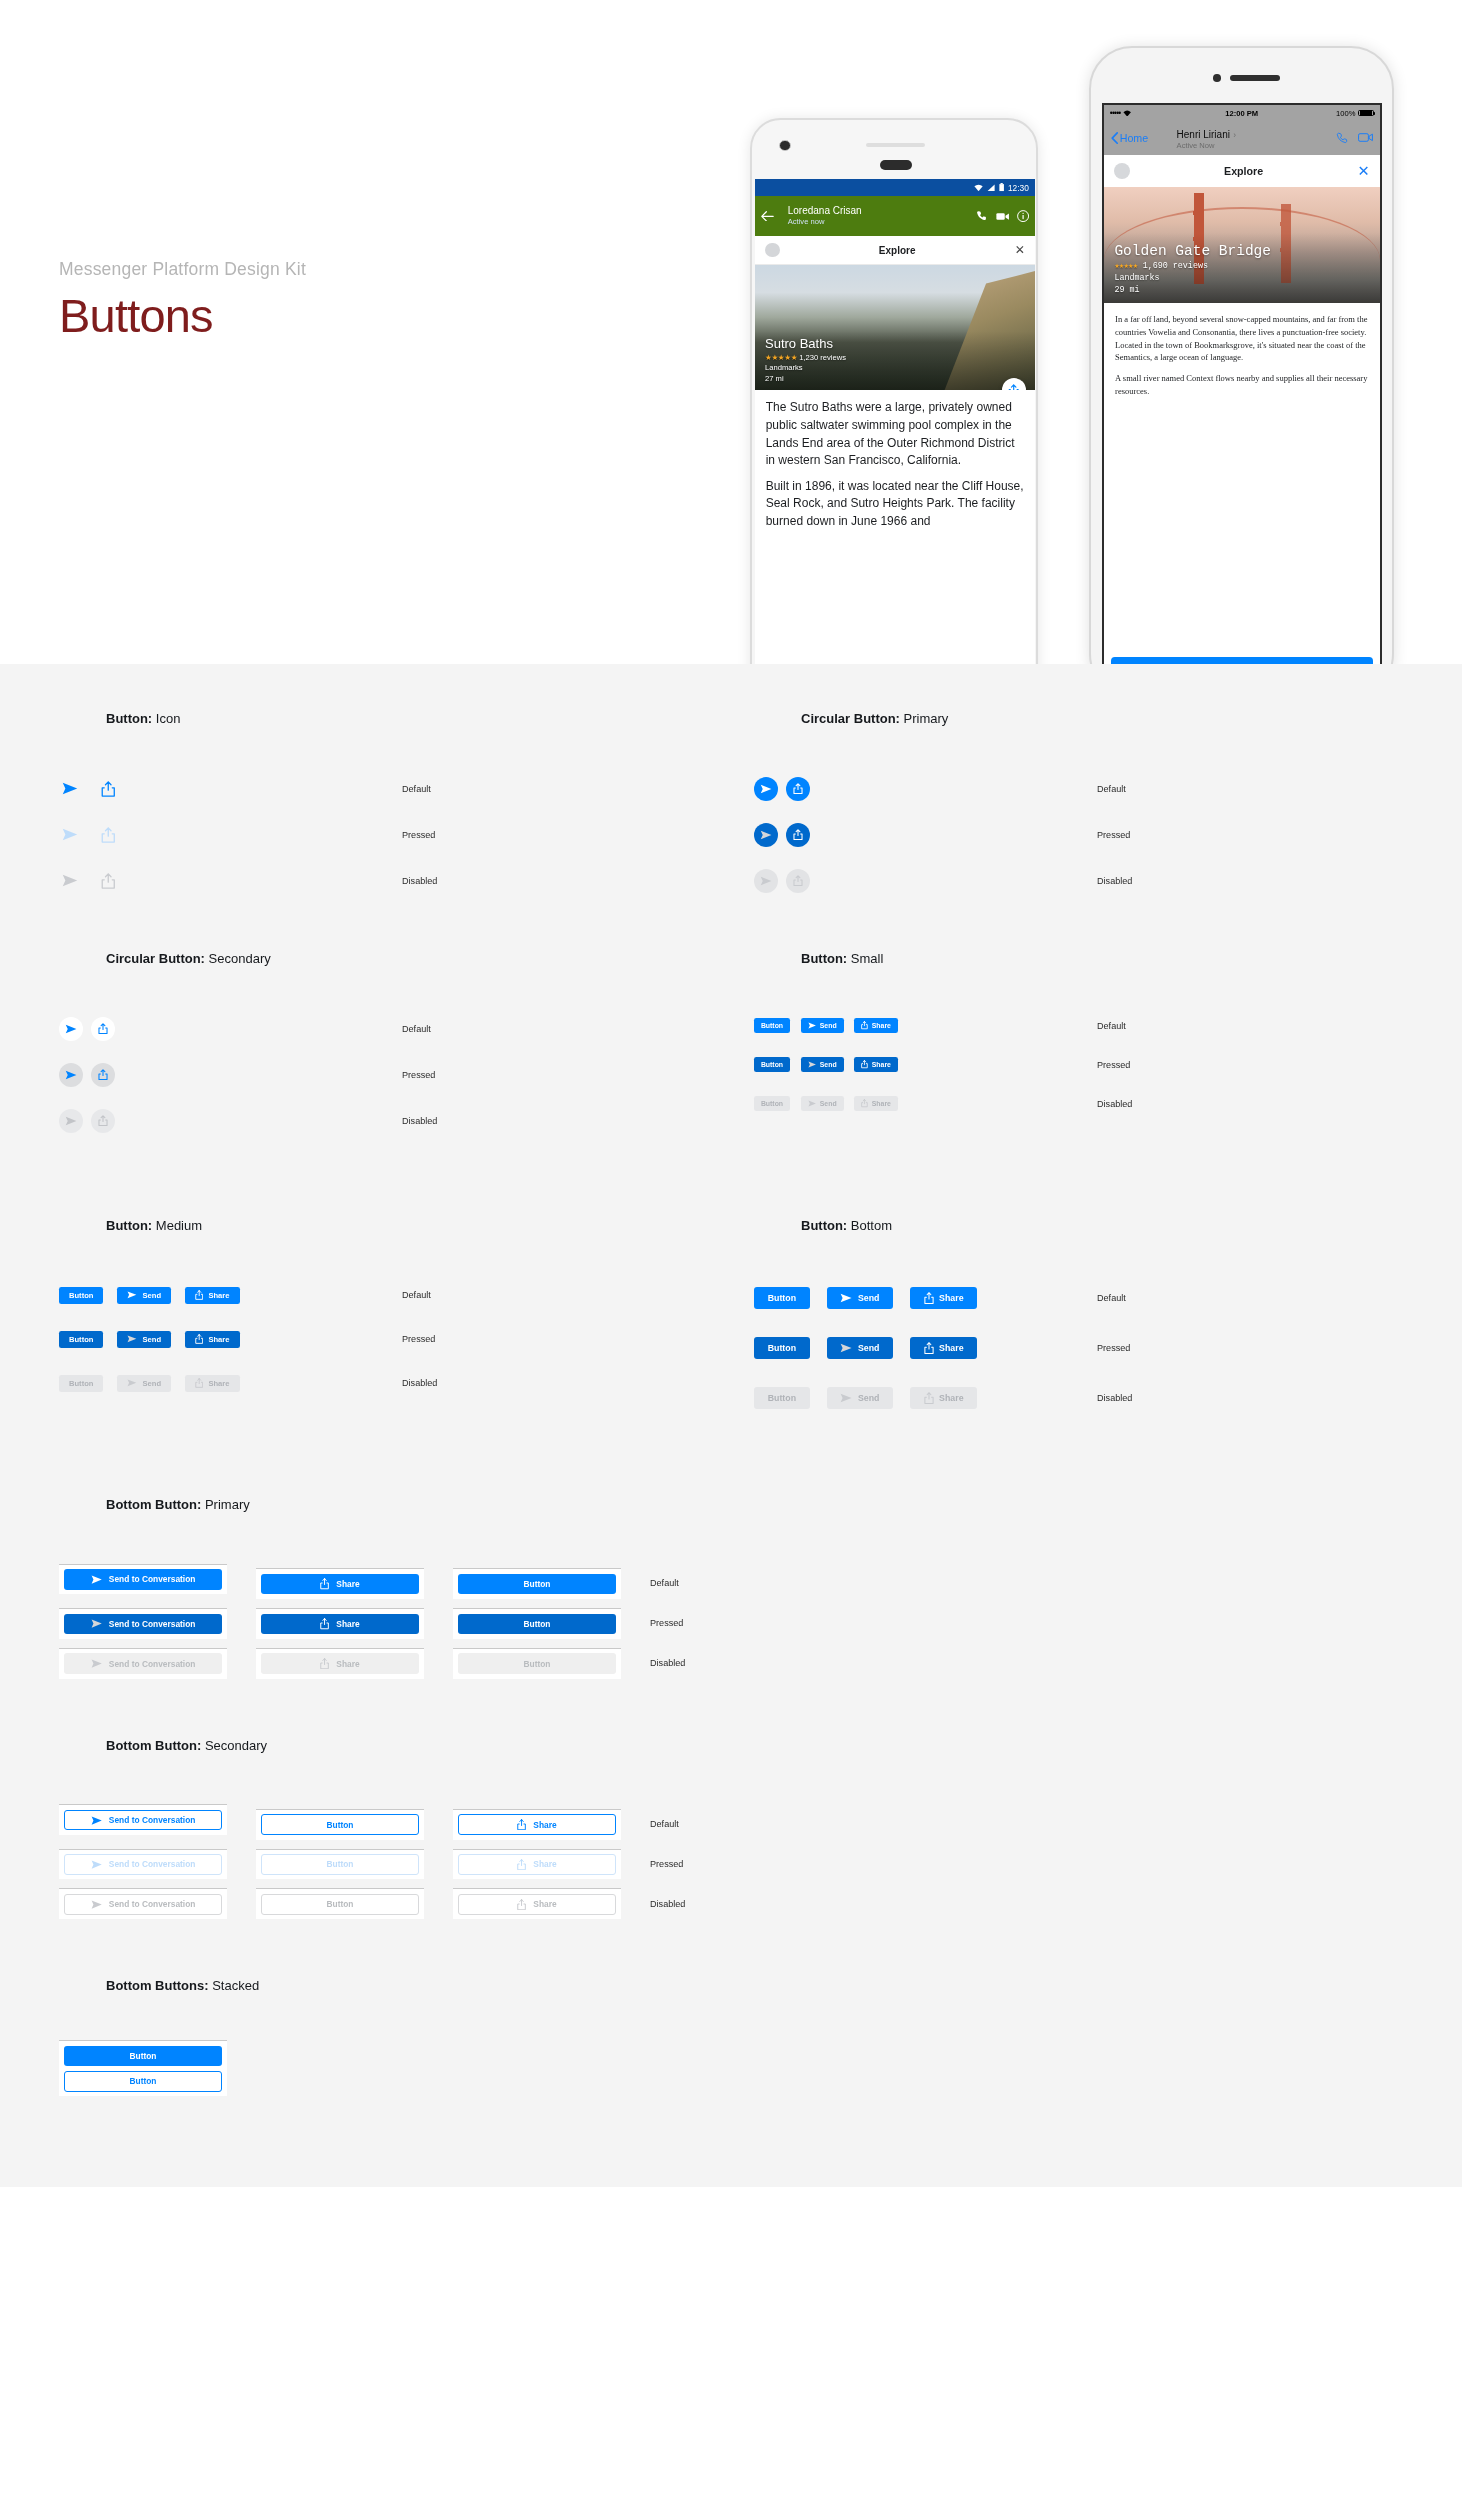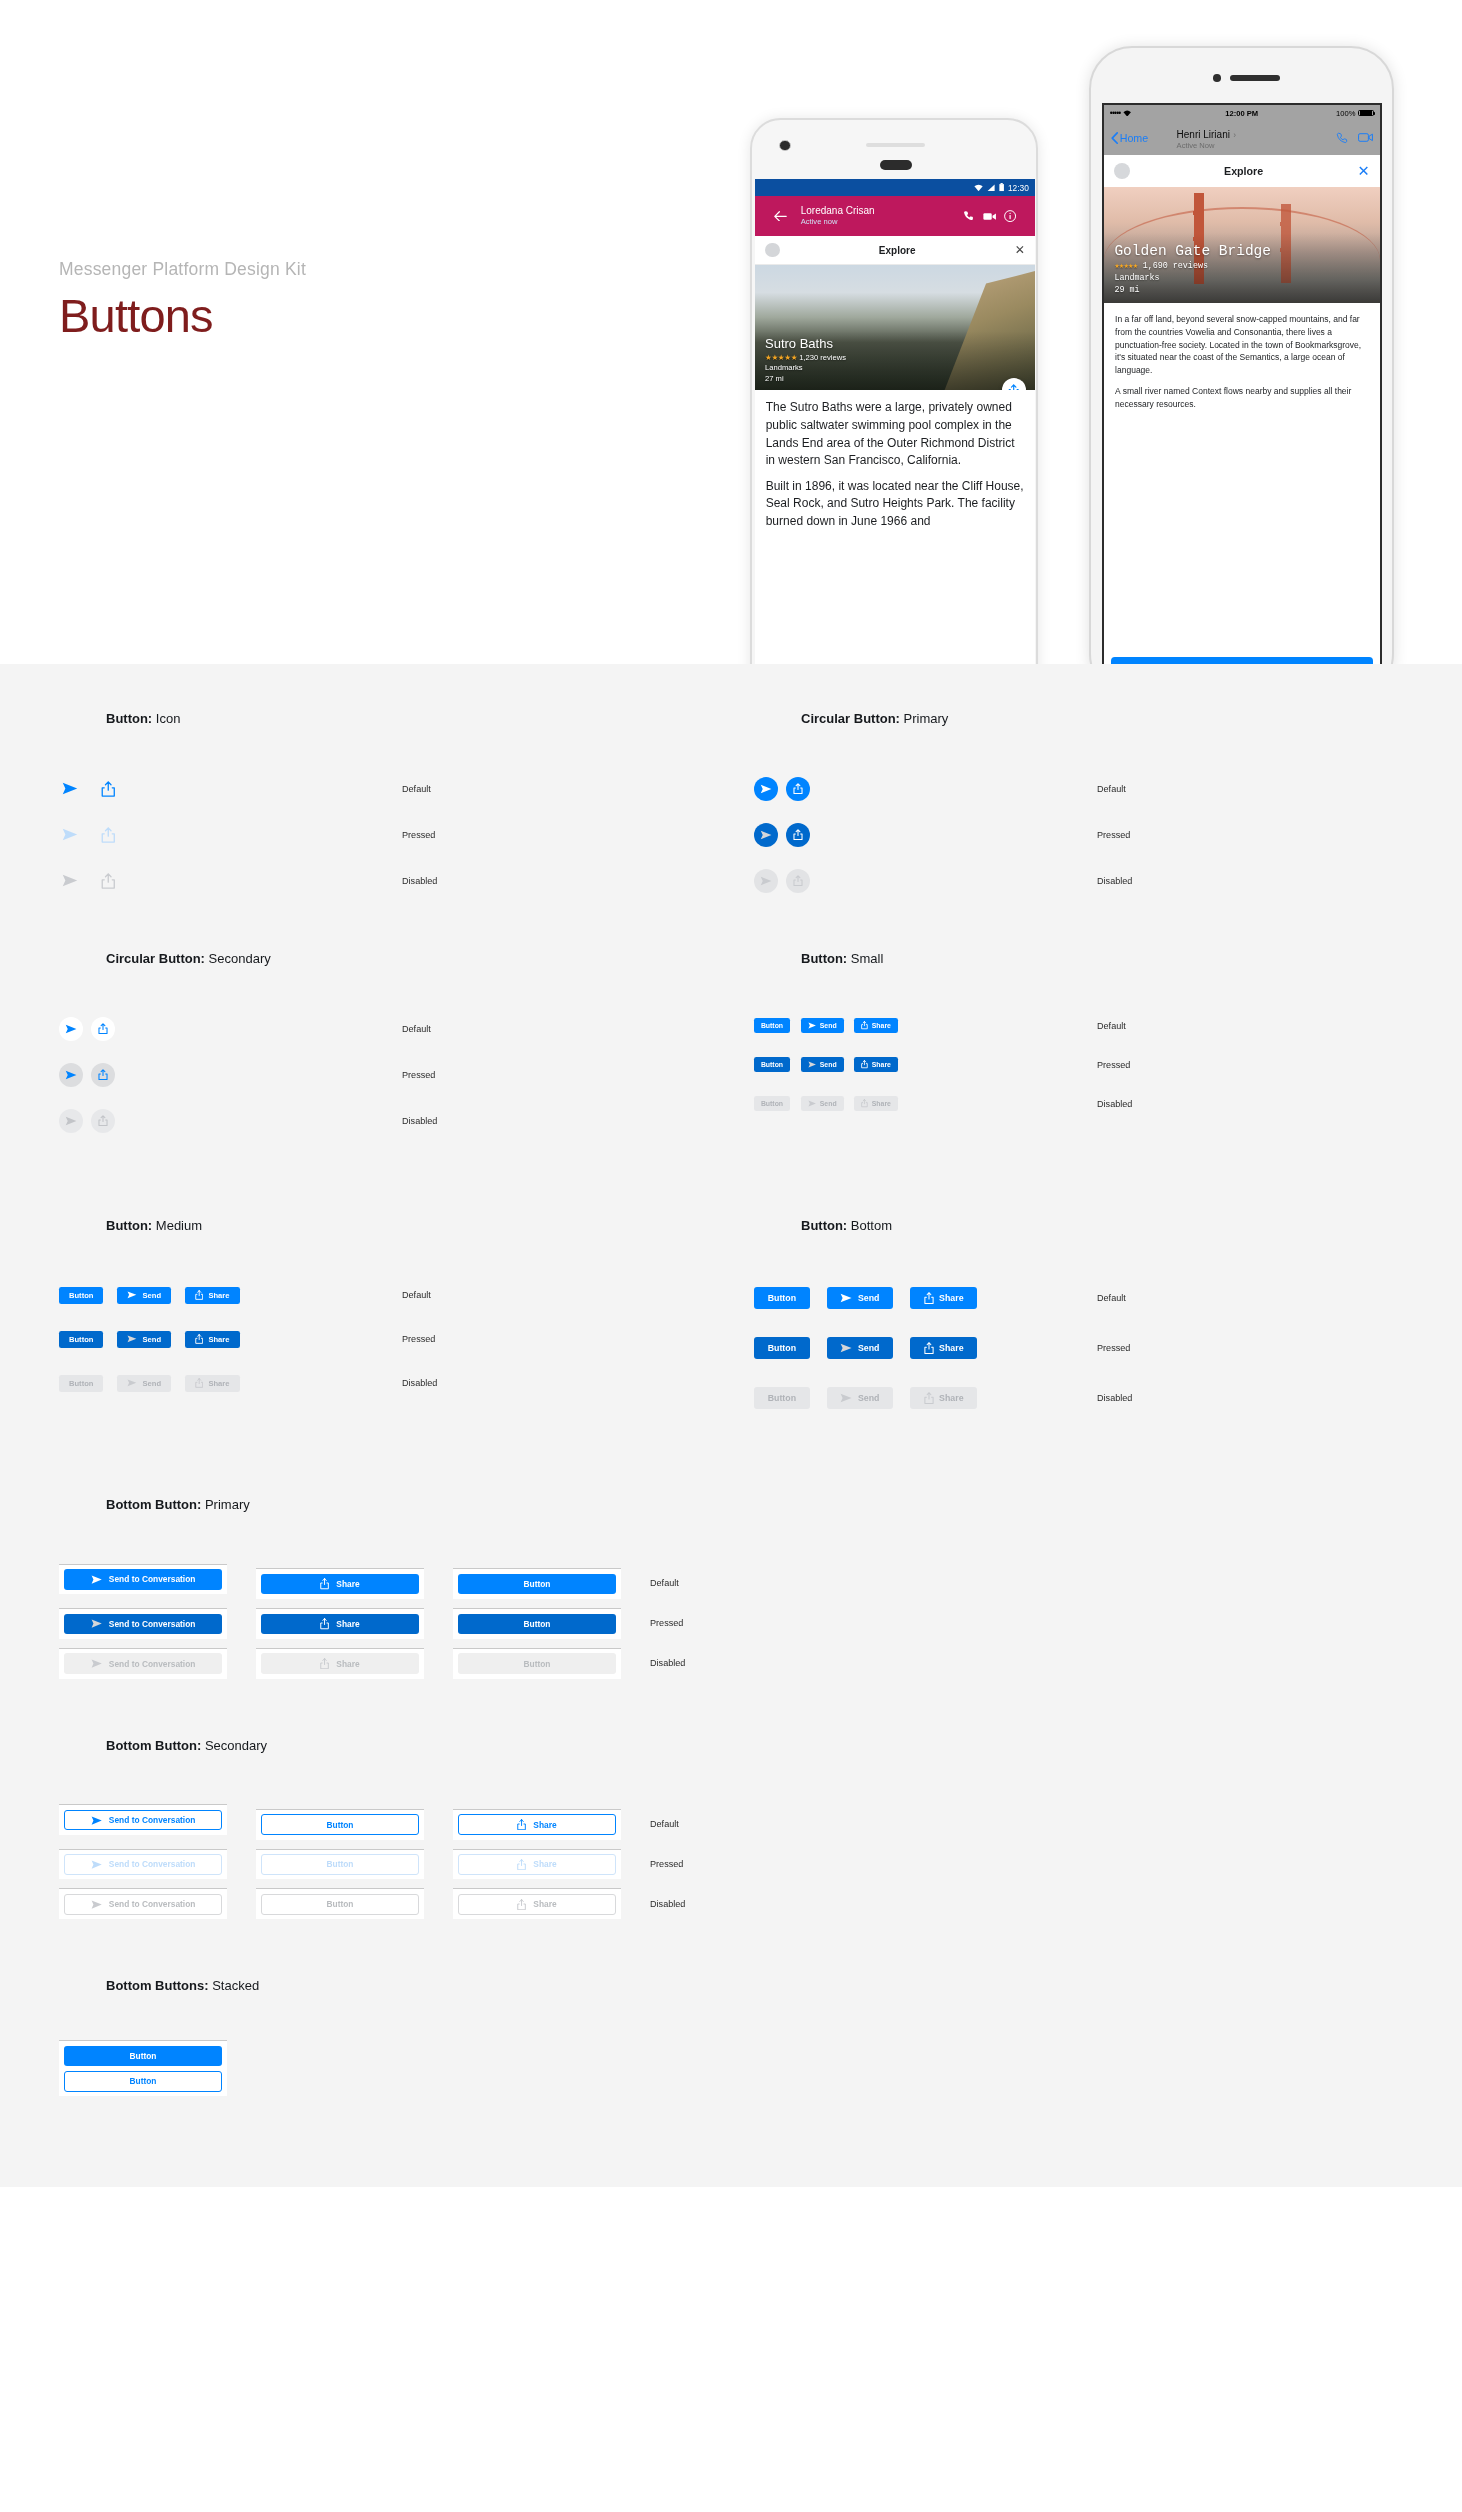--- a/index.html
+++ b/index.html
@@ -71,22 +71,22 @@
     background: #ffffff;
     overflow: hidden;
   }
   .a-statusbar {
     height: 17px; background: #0b4fa0;
     display: flex; align-items: center; justify-content: flex-end;
     padding-right: 6.1px; gap: 3.8px;
     color: #fff; font-size: 8.4px;
   }
   .a-appbar {
-    height: 40px; background: #be185d;
-    display: flex; align-items: center; padding: 0 19px; gap: 7.6px;
+    height: 40px; background: #4d7c0f;
+    display: flex; align-items: center; padding: 0 6px; gap: 7.6px;
   }
   .a-appbar .a-title-wrap { flex: 1; margin-left: 6.1px; }
   .a-name { color: #ffffff; font-size: 10px; line-height: 1.15; }
   .a-status { color: #cfe0f3; font-size: 7.6px; line-height: 1.3; }
   .a-icon { color: #fff; display: flex; align-items: center; }
 
   .a-webview-bar {
     height: 29px; background: #fff;
     display: flex; align-items: center; padding: 0 10px; gap: 9.1px;
     border-bottom: 0.8px solid #eaeaea;
@@ -198,21 +198,21 @@
     border-radius: 50% / 100% 100% 0 0;
   }
   .i-hero-img::after {
     content: ""; position: absolute; left: 0; right: 0; bottom: 0; height: 70px;
     background: linear-gradient(to bottom, rgba(0,0,0,0) 0%, rgba(0,0,0,.45) 100%);
   }
   .i-card-meta { position: absolute; left: 10.7px; bottom: 6.9px; z-index: 3; color: #fff; }
   .i-card-title { font-size: 14.5px; font-weight: 400; margin-bottom: 2.3px; text-shadow: 0 0.8px 2.3px rgba(0,0,0,.4); }
   .i-card-row { font-size: 8.4px; line-height: 1.38; text-shadow: 0 0.8px 1.5px rgba(0,0,0,.45); }
   .i-body { padding: 10px 11.4px 0 11.4px; font-size: 8.5px; line-height: 1.5; color: #1c1e21; }
-  .i-body p { margin-bottom: 8.4px; }
+  .i-body p { margin-bottom: 8.4px; font-family: Liberation Serif, serif; }
   .i-bottom-btn {
     position: absolute; left: 6.9px; right: 6.9px; bottom: 6.9px;
     height: 24.4px; border-radius: 3.8px; background: #0084ff;
     display: flex; align-items: center; justify-content: center; gap: 6.1px;
     color: #fff; font-size: 9.1px; font-weight: 700;
   }
 
   
   .sheet { background: #f4f4f4; padding: 0 0 91px 0; }
   .sec-head {

